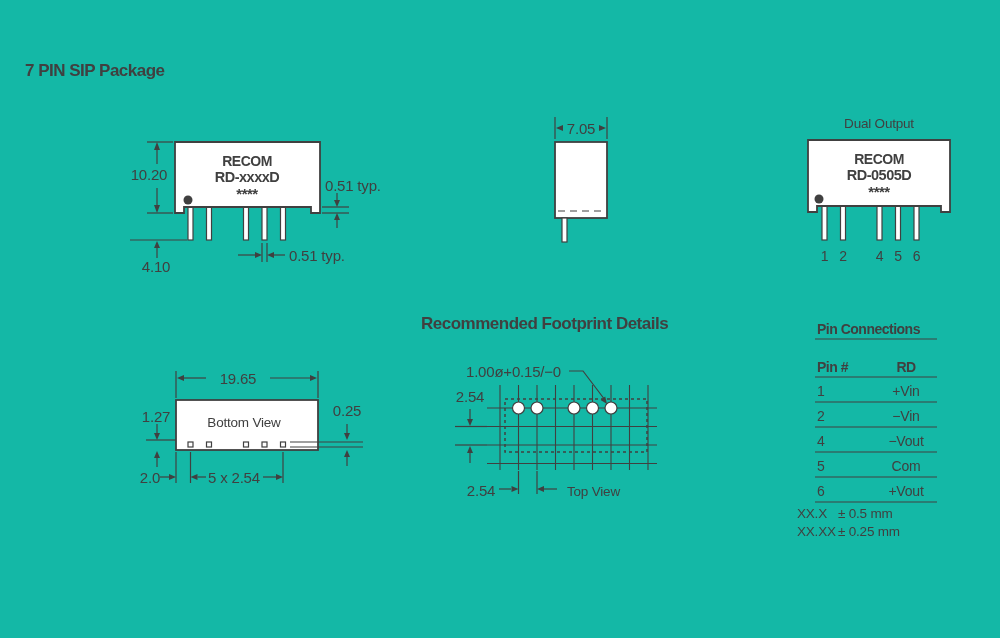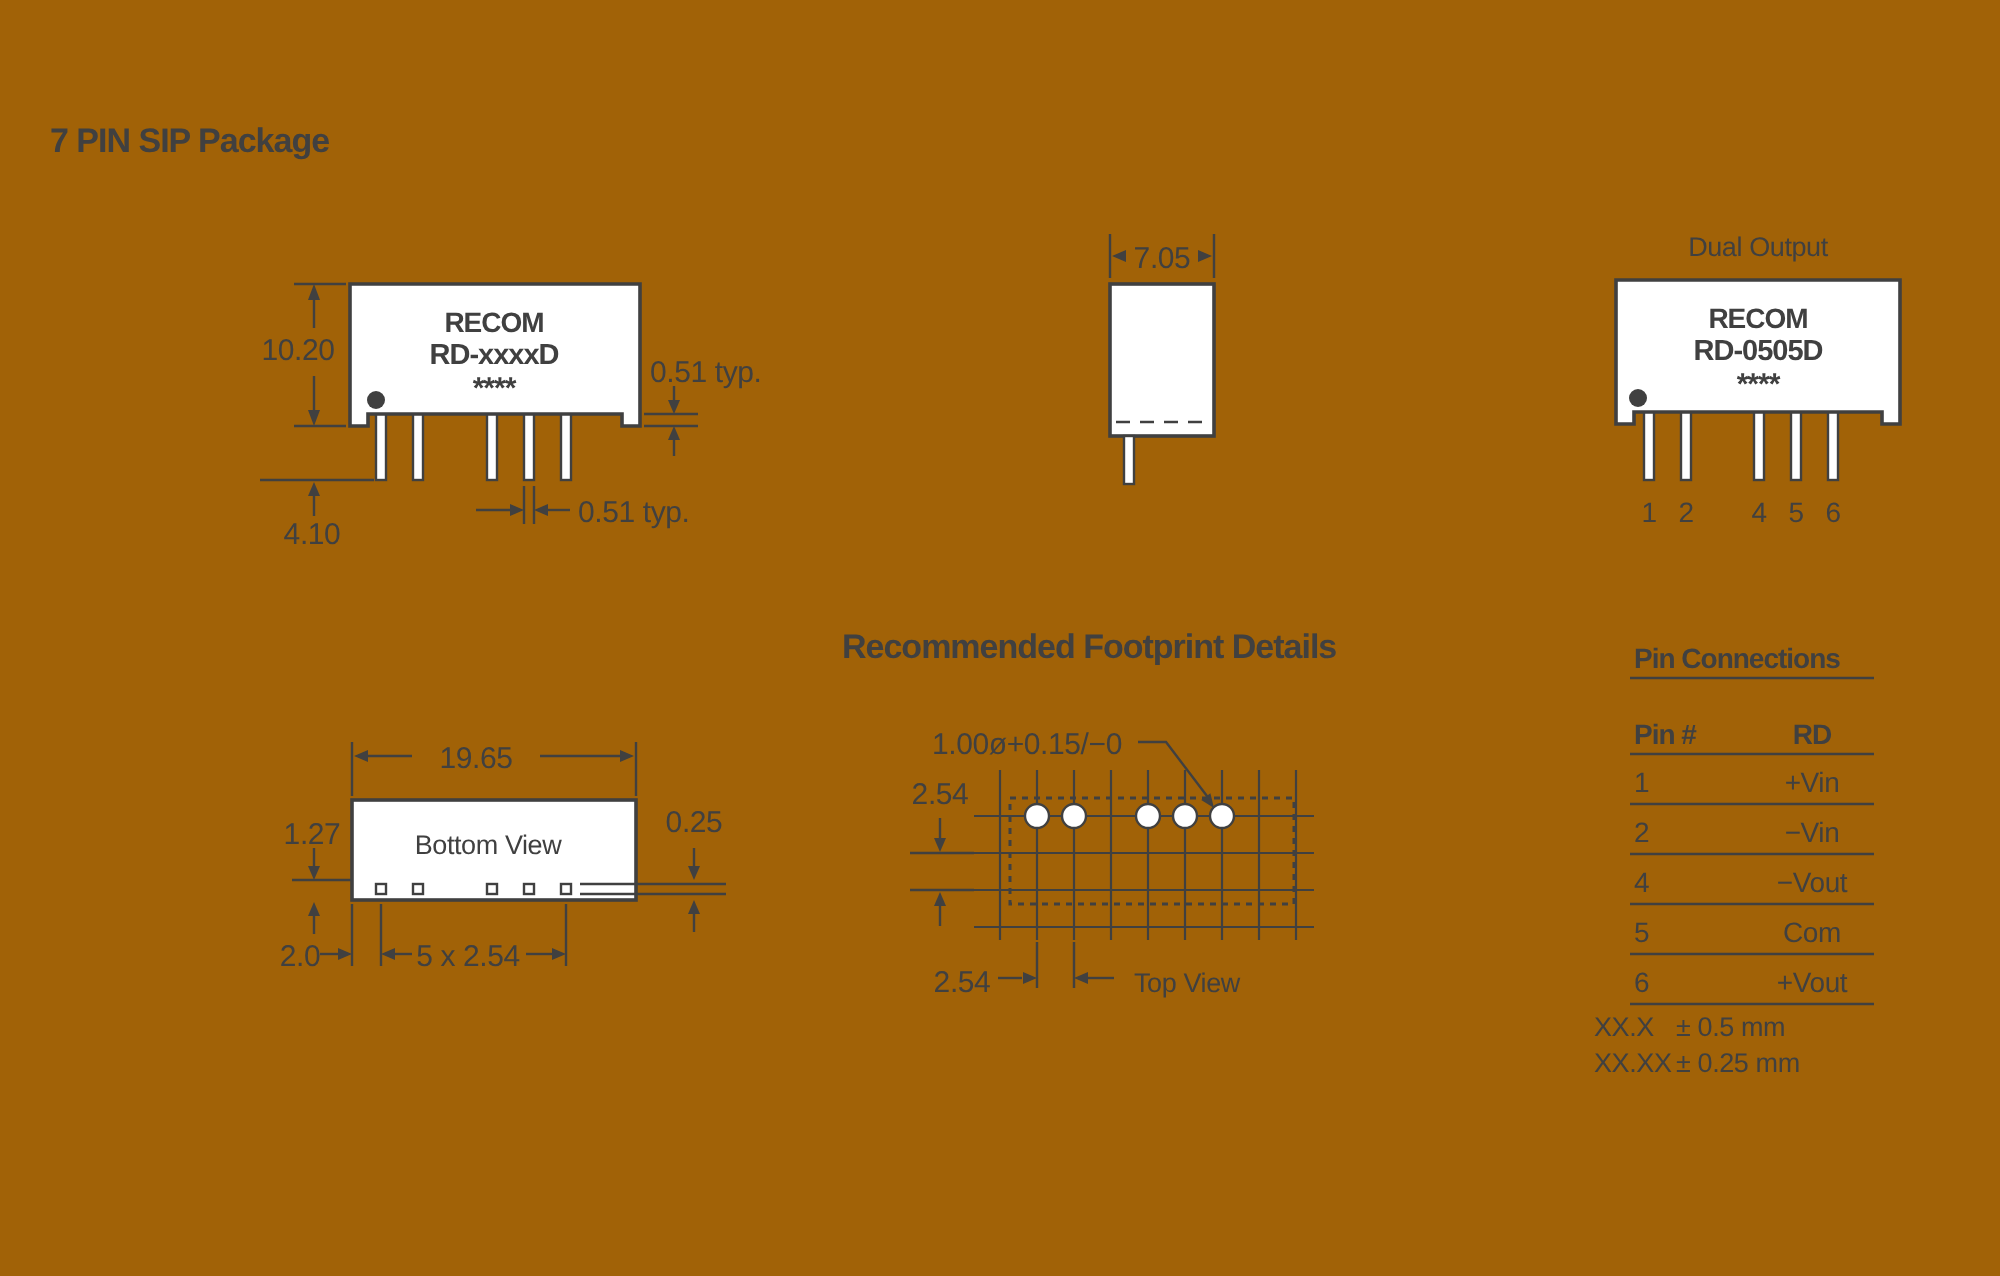--- a/index.html
+++ b/index.html
@@ -1,16 +1,16 @@
 <!DOCTYPE html>
 <html><head>
 <meta charset="utf-8">
 <style>
   html,body{margin:0;padding:0;background:#ffffff;}
-  #canvas{position:relative;width:1000px;height:638px;background:#a16207;overflow:hidden;
+  #canvas{position:relative;width:1000px;height:638px;background:#14b8a6;overflow:hidden;
           font-family:"Liberation Sans",sans-serif;}
   svg{position:absolute;left:0;top:0;}
   svg text{fill:#404040;font-family:"Liberation Sans",sans-serif;letter-spacing:-0.2px;}
   svg .tb{font-weight:bold;letter-spacing:-0.5px;}
   svg line,svg path,svg rect,svg circle,svg polyline{stroke:#404040;}
   .thin{stroke-width:1.2;fill:none;}
   .med{stroke-width:1.5;fill:none;}
   .case{stroke-width:1.8;fill:#ffffff;}
   .pin{stroke-width:1.2;fill:#ffffff;}
   .arrow{fill:#404040;stroke:none;}

